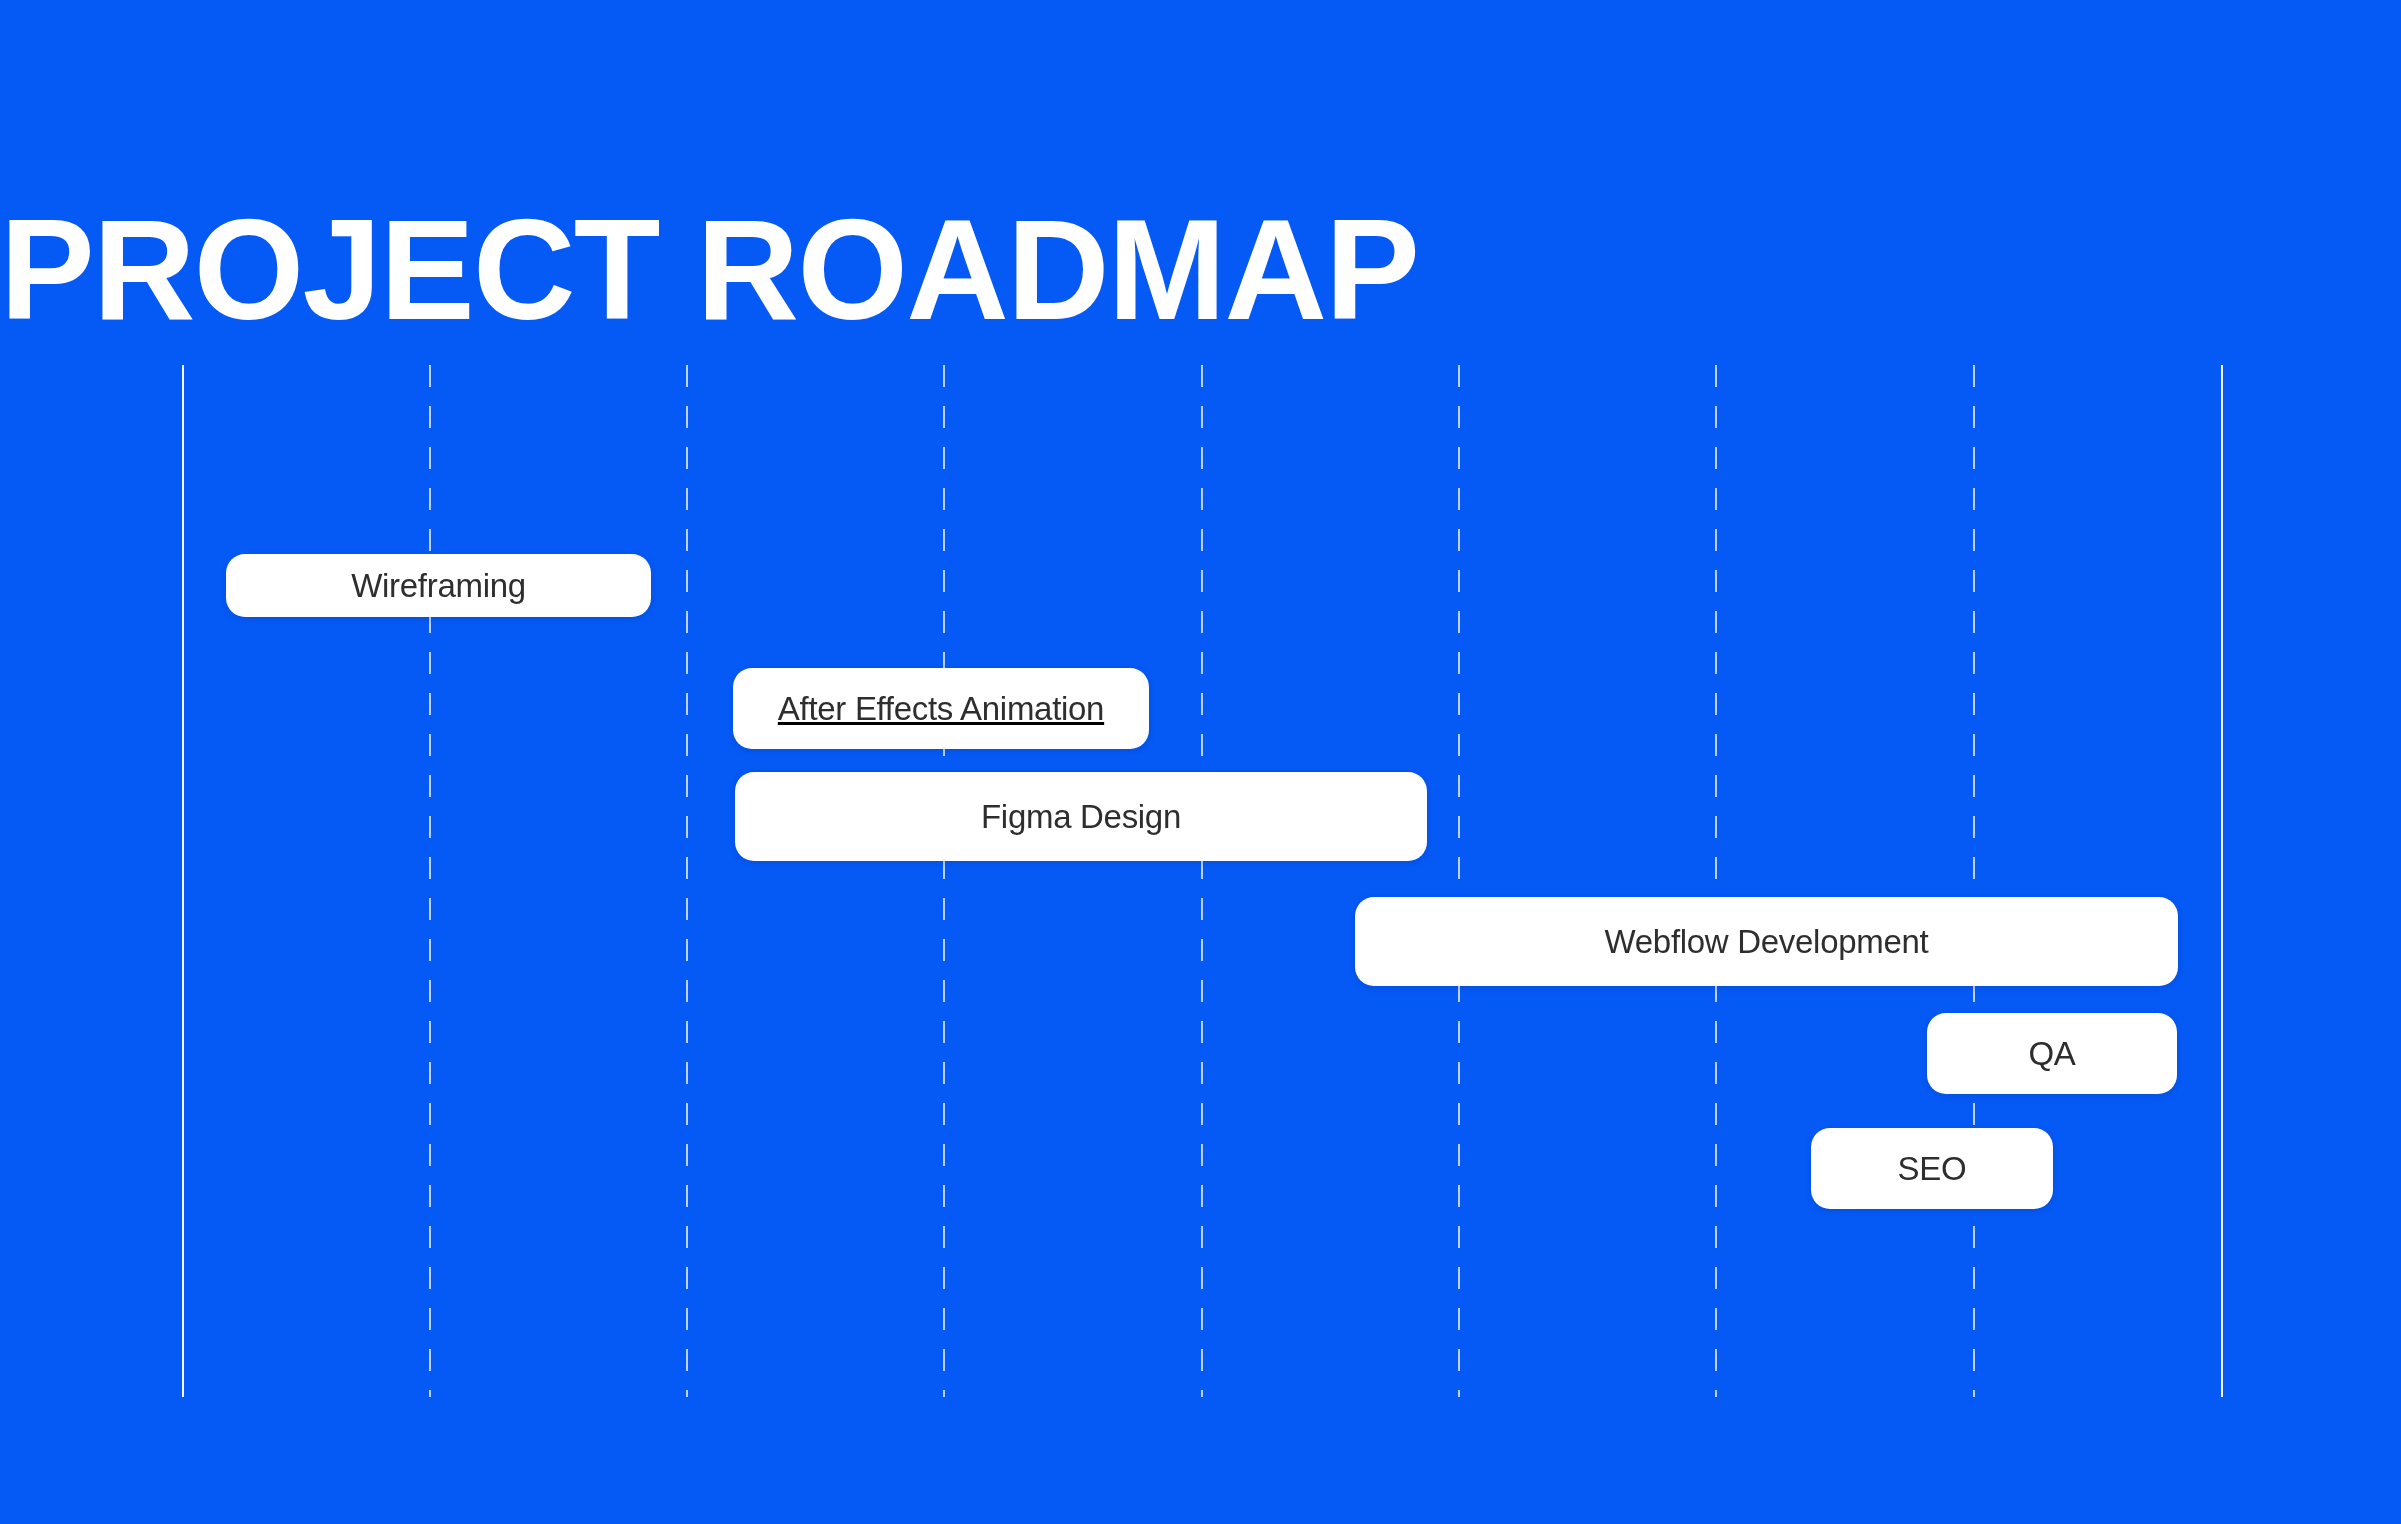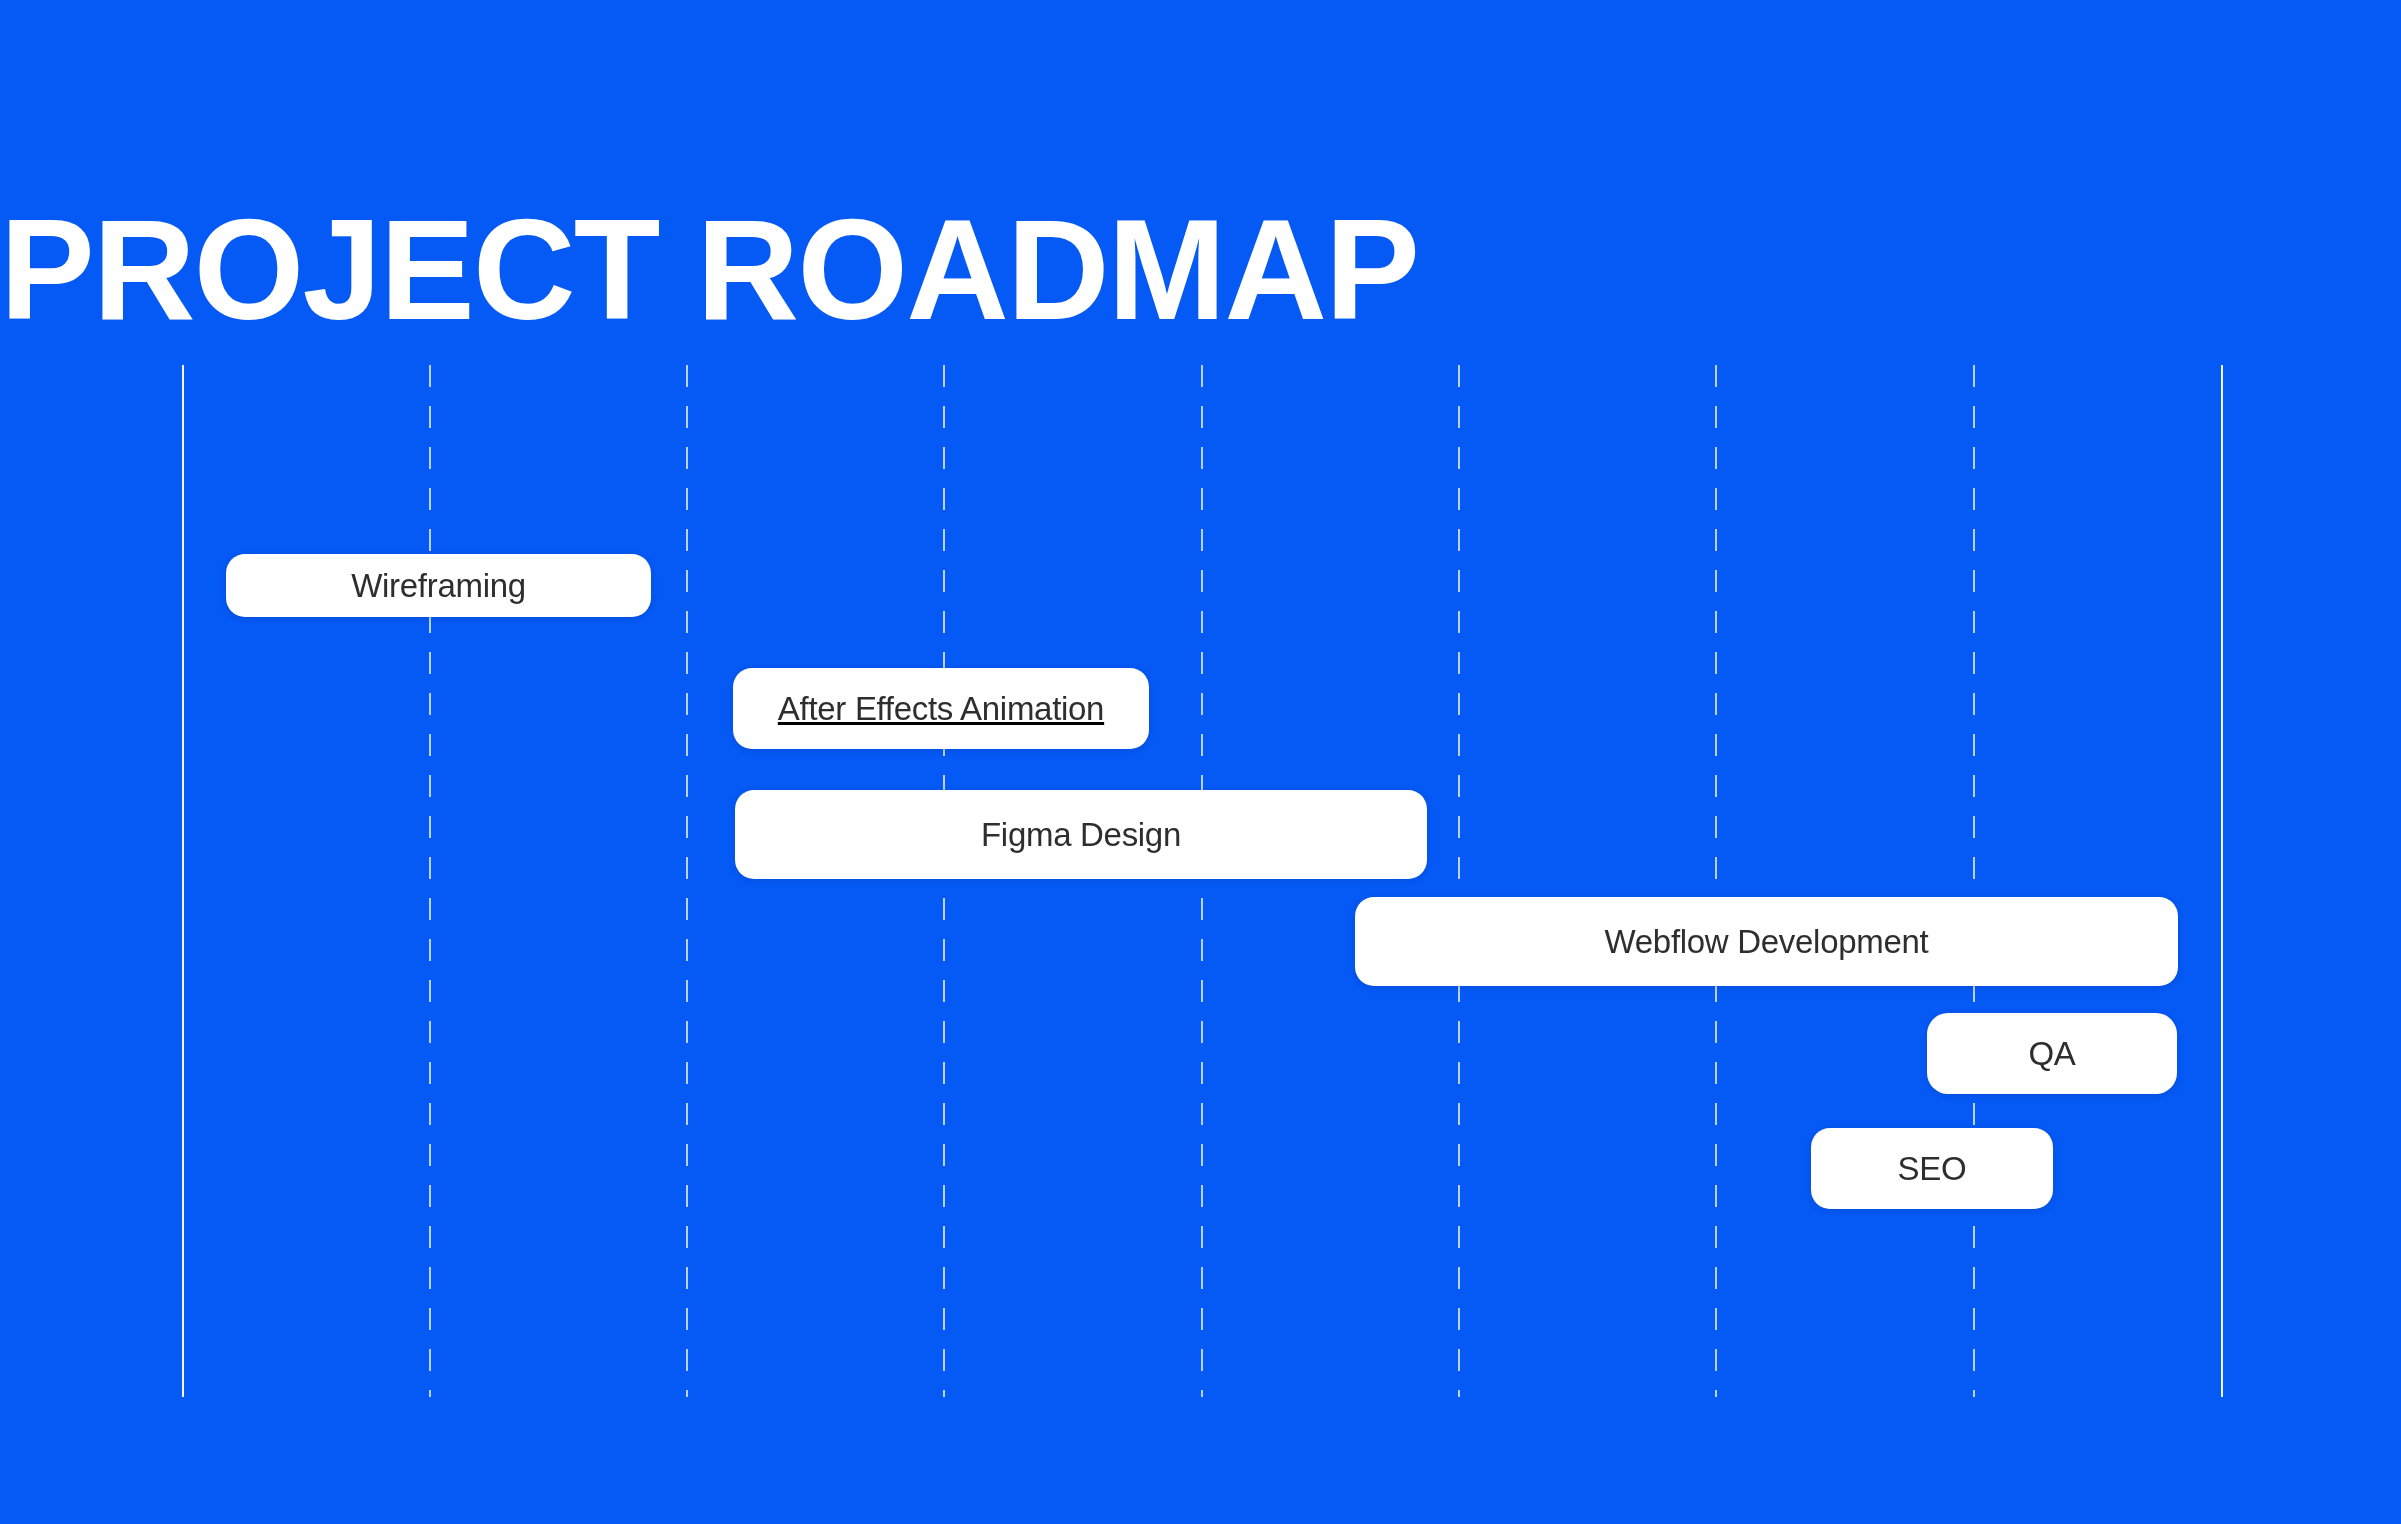--- a/index.html
+++ b/index.html
@@ -108,27 +108,27 @@
         <div class="grid-line solid" style="left: 2221px;"></div>
       </div>
 
     <div id="bars-layer">
         <div class="task-bar" style="left: 226px; width: 425px; top: 554px; height: 63px;">
           <span class="task-label">Wireframing</span>
         </div>
         <div class="task-bar" style="left: 733px; width: 416px; top: 668px; height: 81px; text-decoration: underline;">
           <span class="task-label">After Effects Animation</span>
         </div>
-        <div class="task-bar" style="left: 735px; width: 692px; top: 790px; height: 89px;">
+        <div class="task-bar" style="left: 735px; width: 692px; top: 772px; height: 89px;">
           <span class="task-label">Figma Design</span>
         </div>
         <div class="task-bar" style="left: 1355px; width: 823px; top: 897px; height: 89px;">
           <span class="task-label">Webflow Development</span>
         </div>
-        <div class="task-bar" style="left: 1927px; width: 250px; top: 1013px; height: 81px; border-radius: 21px;">
+        <div class="task-bar" style="left: 1927px; width: 250px; top: 1013px; height: 81px;">
           <span class="task-label">QA</span>
         </div>
         <div class="task-bar" style="left: 1811px; width: 242px; top: 1128px; height: 81px; justify-content: center;">
           <span class="task-label">SEO</span>
         </div>
       </div>
 
   </div>
 
 </div>

